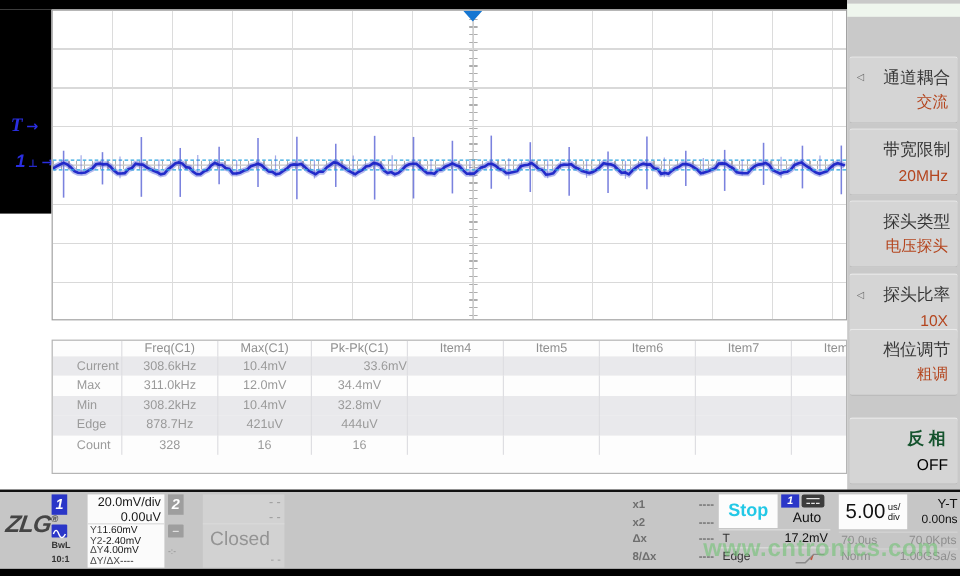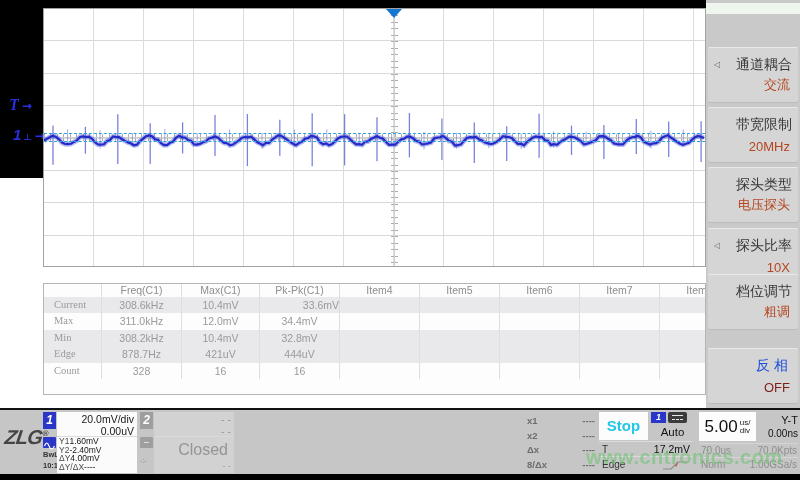--- a/index.html
+++ b/index.html
@@ -38,62 +38,62 @@
     border-left:8px solid transparent; border-right:8px solid transparent; border-top:9px solid #1576d2; }
 
   
   .mtable { left:43px; top:283px; width:663px; height:112px; border:1px solid #b5b5b5;
     overflow:hidden; font-size:10.5px; color:#9a9a9a; background:#fdfdfd; }
   .thead { display:flex; height:13px; line-height:13px; }
   .thead .cell { text-align:center; color:#8f8f8f; }
   .trow { display:flex; height:16.4px; line-height:16.4px; }
   .trow.stripe { background:#e9e9ec; }
   .cell { flex:none; border-right:1px solid #dedee2; overflow:hidden; white-space:nowrap; }
-  .cell.lab { padding-left:10px;font-family:Liberation Serif, serif; }
+  .cell.lab { padding-left:20px; }
   .cell.val { text-align:center; }
 
   
   .sidebar { left:706px; top:0; width:94px; height:410px; background:#c9c9c9; }
   .pale { position:absolute; left:0; top:3px; width:94px; height:11px; background:#eff6ee; }
   .sb-title { position:absolute; left:0; top:14px; width:94px; height:30px; line-height:30px;
     text-align:center; font-size:15px; color:#2e2e2e;
     background:linear-gradient(#d9d9d9,#c3c3c3); border-bottom:1px solid #aeaeae; }
   .menu-item { position:absolute; left:2px; width:90px; height:56px; background:#d5d5d5;
     border-radius:2px; box-shadow: inset 0 1px 0 #e9e9e9, inset 0 -1px 0 #bcbcbc; }
   .menu-item .mi-label { position:absolute; right:6px; top:9px; font-size:14px; color:#383838; }
   .menu-item .mi-value { position:absolute; right:8px; bottom:9px; font-size:13px; color:#b4451e; }
   .menu-item .mi-arrow { position:absolute; left:6px; top:13px; font-size:8px; color:#6b6b6b; }
-  .menu-item.disabled .mi-label { color:#1d4ed8; letter-spacing:4px;}
-  .menu-item.disabled .mi-value { color:#7f1d1d; }
+  .menu-item.disabled .mi-label { color:#14532d; letter-spacing:4px;font-weight:bold;}
+  .menu-item.disabled .mi-value { color:#000000; }
 
   
   .statusbar { left:0; top:408px; width:800px; height:66px; background:#c6c6c6; border-top:2px solid #111; }
   .statusbar .blk { position:absolute; }
   .zlg { left:5px; top:16px; font-size:20px; font-weight:bold; font-style:italic;
     color:#454545; letter-spacing:-1px; transform:skewX(-8deg); }
   .zlg sup { font-size:8px; font-style:normal; letter-spacing:0; }
 
   .chblk { top:2px; height:61px; display:flex; }
   .col-ic { width:14px; display:flex; flex-direction:column; align-items:flex-start; }
   .badge { width:13px; height:17px; text-align:center; line-height:17px; color:#fff;
     font-style:italic; font-weight:bold; font-size:12px; }
   .badge.blue { background:#2a36c8; } .badge.gray { background:#9e9e9e; }
   .icbox { width:13px; height:11px; margin-top:8px; border-radius:1px; }
   .icbox.blue { background:#2a36c8; } .icbox.gray { background:#9e9e9e; color:#fff; text-align:center; line-height:10px; font-size:9px;}
   .tinytxt { font-size:7.5px; font-weight:bold; color:#333; margin-top:2px; }
-  .col-vals { width:80px; background:#fbfbfb; }
+  .col-vals { width:80px; background:#fbfbfb;margin-left:16px; }
   .rv { text-align:right; padding-right:3px; color:#171717; }
   .rv.r1 { font-size:10.5px; height:13px; line-height:14px; }
   .rv.r2 { font-size:10.5px; height:12px; line-height:12px; border-bottom:1px solid #dadada; }
   .yrow { display:flex; justify-content:flex-start; height:8.7px; line-height:8.9px;
     font-size:8.5px; padding:0 3px 0 2px; }
   .yrow .yl { color:#4a4a4a; } .yrow .yv { color:#171717; }
   .ch2 .col-vals { background:#d2d2d2; }
   .ch2 .rv { color:#9a9a9a; }
-  .closed { text-align:right; padding-right:6px; font-size:16px; color:#949494; height:24px; line-height:26px; }
+  .closed { text-align:center; padding-right:6px; font-size:16px; color:#949494; height:24px; line-height:26px; }
   .mini { font-size:7px; color:#8a8a8a; margin-top:9px; }
 
   .xblk { left:527px; top:4px; width:68px;font-weight:bold; }
   .xrow { display:flex; justify-content:space-between; height:14.5px; line-height:14.5px;
     font-size:9.5px; color:#6e6e6e; }
 
   .trigblk { left:597px; top:2px; width:97px; }
   .stopbox { position:absolute; left:2px; top:0; width:49px; height:28px; background:#fcfcfc;
     text-align:center; line-height:28px; font-size:15px; font-weight:bold; color:#22c8e6; }
   .srcarea { position:absolute; left:54px; top:0; width:43px; height:28px; }

